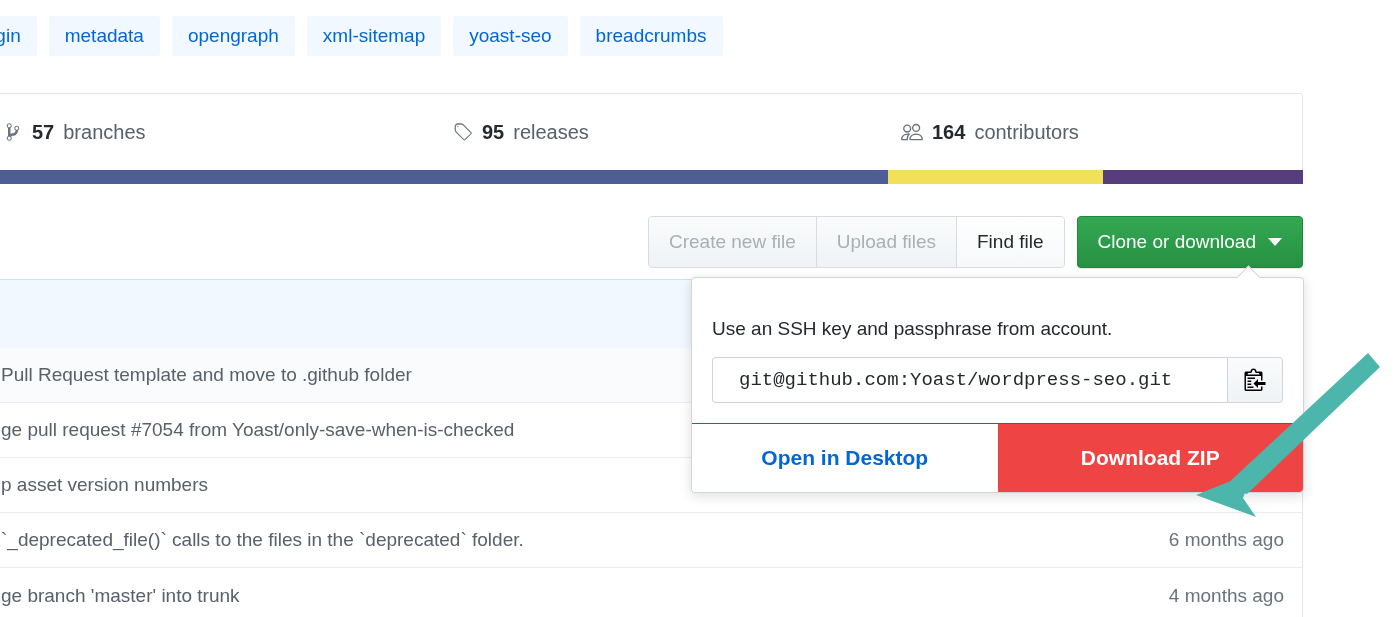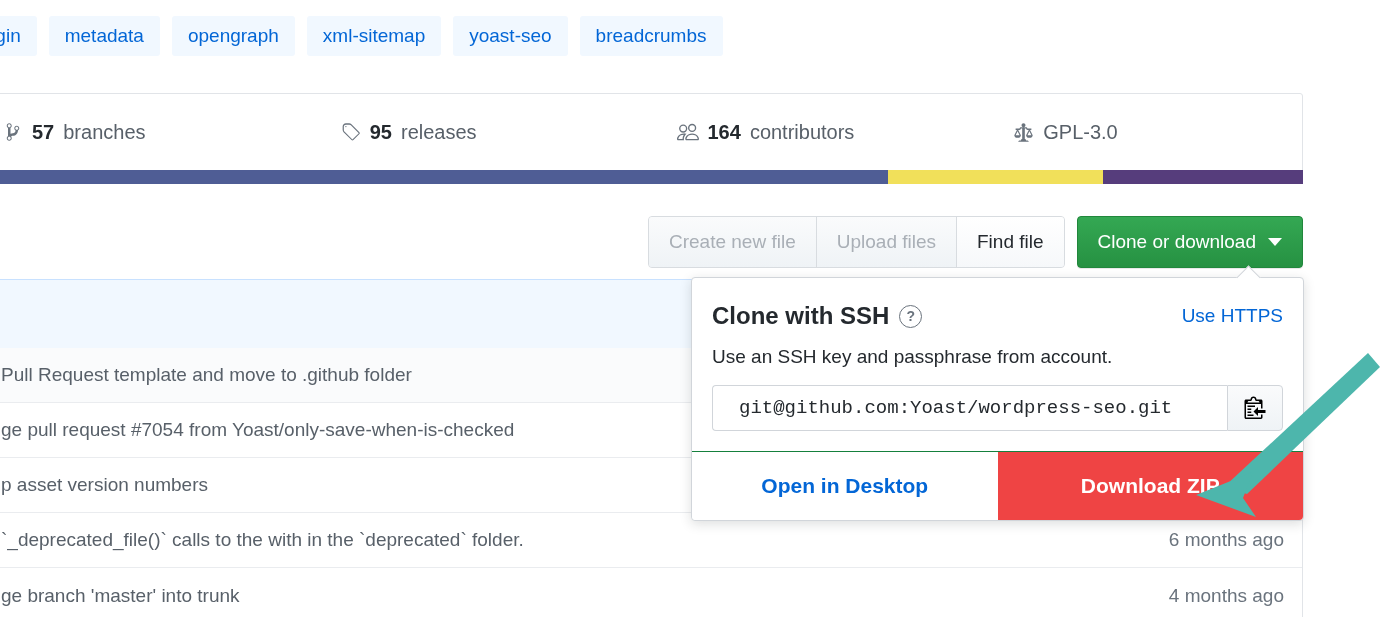--- a/index.html
+++ b/index.html
@@ -364,28 +364,20 @@
     <div class="stat">
       <span class="ico">
         <svg width="22" height="22" viewBox="0 0 16 16">
             <path d="M15 14s1 0 1-1-1-4-5-4-5 3-5 4 1 1 1 1h8zm-7.978-1A.261.261 0 0 1 7 12.996c.001-.264.167-1.03.76-1.72C8.312 10.629 9.282 10 11 10c1.717 0 2.687.63 3.24 1.276.593.69.758 1.457.76 1.72l-.008.002a.274.274 0 0 1-.014.002H7.022zM11 7a2 2 0 1 0 0-4 2 2 0 0 0 0 4zm3-2a3 3 0 1 1-6 0 3 3 0 0 1 6 0zM6.936 9.28a5.88 5.88 0 0 0-1.23-.247A7.35 7.35 0 0 0 5 9c-4 0-5 3-5 4 0 .667.333 1 1 1h4.216A2.238 2.238 0 0 1 5 13c0-1.01.377-2.042 1.09-2.904.243-.294.526-.569.846-.816zM4.92 10A5.493 5.493 0 0 0 4 13H1c0-.26.164-1.03.76-1.724.545-.636 1.492-1.256 3.16-1.275zM1.5 5.5a3 3 0 1 1 6 0 3 3 0 0 1-6 0zm3-2a2 2 0 1 0 0 4 2 2 0 0 0 0-4z"></path>
           </svg>
       </span>
       <span class="num">164</span>
       <span>contributors</span>
     </div>
 
-    <div class="stat">
-      <span class="ico">
-        <svg width="21" height="21" viewBox="0 0 14 16">
-            <path d="M7 4c-.83 0-1.5-.67-1.5-1.5S6.17 1 7 1s1.5.67 1.5 1.5S7.83 4 7 4zm7 6c0 1.11-.89 2-2 2h-1c-1.11 0-2-.89-2-2l2-4h-1c-.55 0-1-.45-1-1H8v8c.42 0 1 .45 1 1h1c.42 0 1 .45 1 1H3c0-.55.58-1 1-1h1c0-.55.58-1 1-1V5H5c0 .55-.45 1-1 1H3l2 4c0 1.11-.89 2-2 2H2c-1.11 0-2-.89-2-2l2-4H1V5h3c0-.55.45-1 1-1h4c.55 0 1 .45 1 1h3v1h-1l2 4zM2.5 7L1 10h3L2.5 7zM13 10l-1.5-3-1.5 3h3z"></path>
-          </svg>
-      </span>
-      <span>GPL-3.0</span>
-    </div>
 
   </div>
 
   <div class="lang-bar">
     <span class="lang-seg" style="width:69.2%;background:#4f5d95"></span>
     <span class="lang-seg" style="width:16.0%;background:#f1e05a"></span>
     <span class="lang-seg" style="width:14.8%;background:#563d7c"></span>
   </div>
 
   <div class="commit-banner"></div>
@@ -397,21 +389,21 @@
     </div>
     <div class="frow">
       <span class="msg">ge pull request #7054 from Yoast/only-save-when-is-checked</span>
       <span class="age"></span>
     </div>
     <div class="frow">
       <span class="msg">p asset version numbers</span>
       <span class="age"></span>
     </div>
     <div class="frow">
-      <span class="msg">`_deprecated_file()` calls to the with in the `deprecated` folder.</span>
+      <span class="msg">`_deprecated_file()` calls to the files in the `deprecated` folder.</span>
       <span class="age">6 months ago</span>
     </div>
     <div class="frow">
       <span class="msg">ge branch 'master' into trunk</span>
       <span class="age">4 months ago</span>
     </div>
   </div>
 
   <div class="actions">
     <div class="btn-group">
@@ -420,27 +412,20 @@
       <span class="gbtn enabled">Find file</span>
     </div>
     <div class="btn-clone">
       <span>Clone or download</span>
       <span class="caret-down"></span>
     </div>
   </div>
 
   <div class="clone-panel">
     <div class="clone-body">
-      <div class="clone-head">
-        <div class="clone-title">
-          <span>Clone with SSH</span>
-          <span class="help-icon">?</span>
-        </div>
-        <span class="use-https">Use HTTPS</span>
-      </div>
       <div class="clone-desc">Use an SSH key and passphrase from account.</div>
       <div class="url-row">
         <input class="url-input" type="text" readonly="" value="git@github.com:Yoast/wordpress-seo.git" style="">
         <span class="copy-btn">
           <span>
             <svg width="24" height="24" viewBox="0 0 14 16">
                 <path d="M2 13h4v1H2v-1zm5-6H2v1h5V7zm2 3V8l-3 3 3 3v-2h5v-2H9zM4.5 9H2v1h2.5V9zM2 12h2.5v-1H2v1zm9 1h1v2c-.02.28-.11.52-.3.7-.19.18-.42.28-.7.3H1c-.55 0-1-.45-1-1V4c0-.55.45-1 1-1h3c0-1.11.89-2 2-2 1.11 0 2 .89 2 2h3c.55 0 1 .45 1 1v5h-1V6H1v9h10v-2zM2 5h8c0-.55-.45-1-1-1H8c-.55 0-1-.45-1-1s-.45-1-1-1-1 .45-1 1-.45 1-1 1H3c-.55 0-1 .45-1 1z"></path>
               </svg>
           </span>
         </span>

